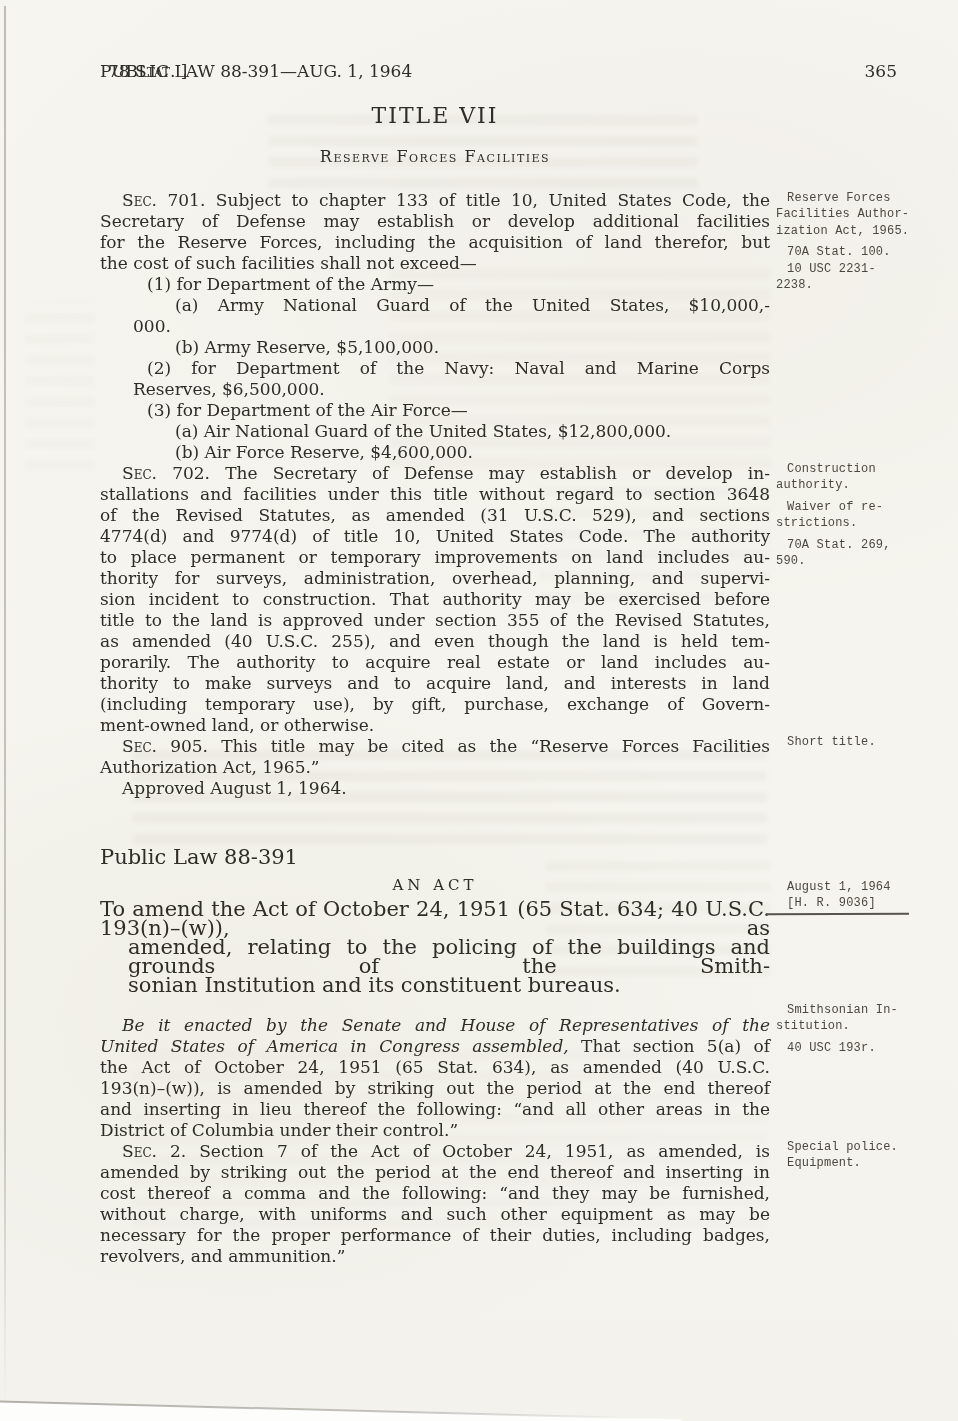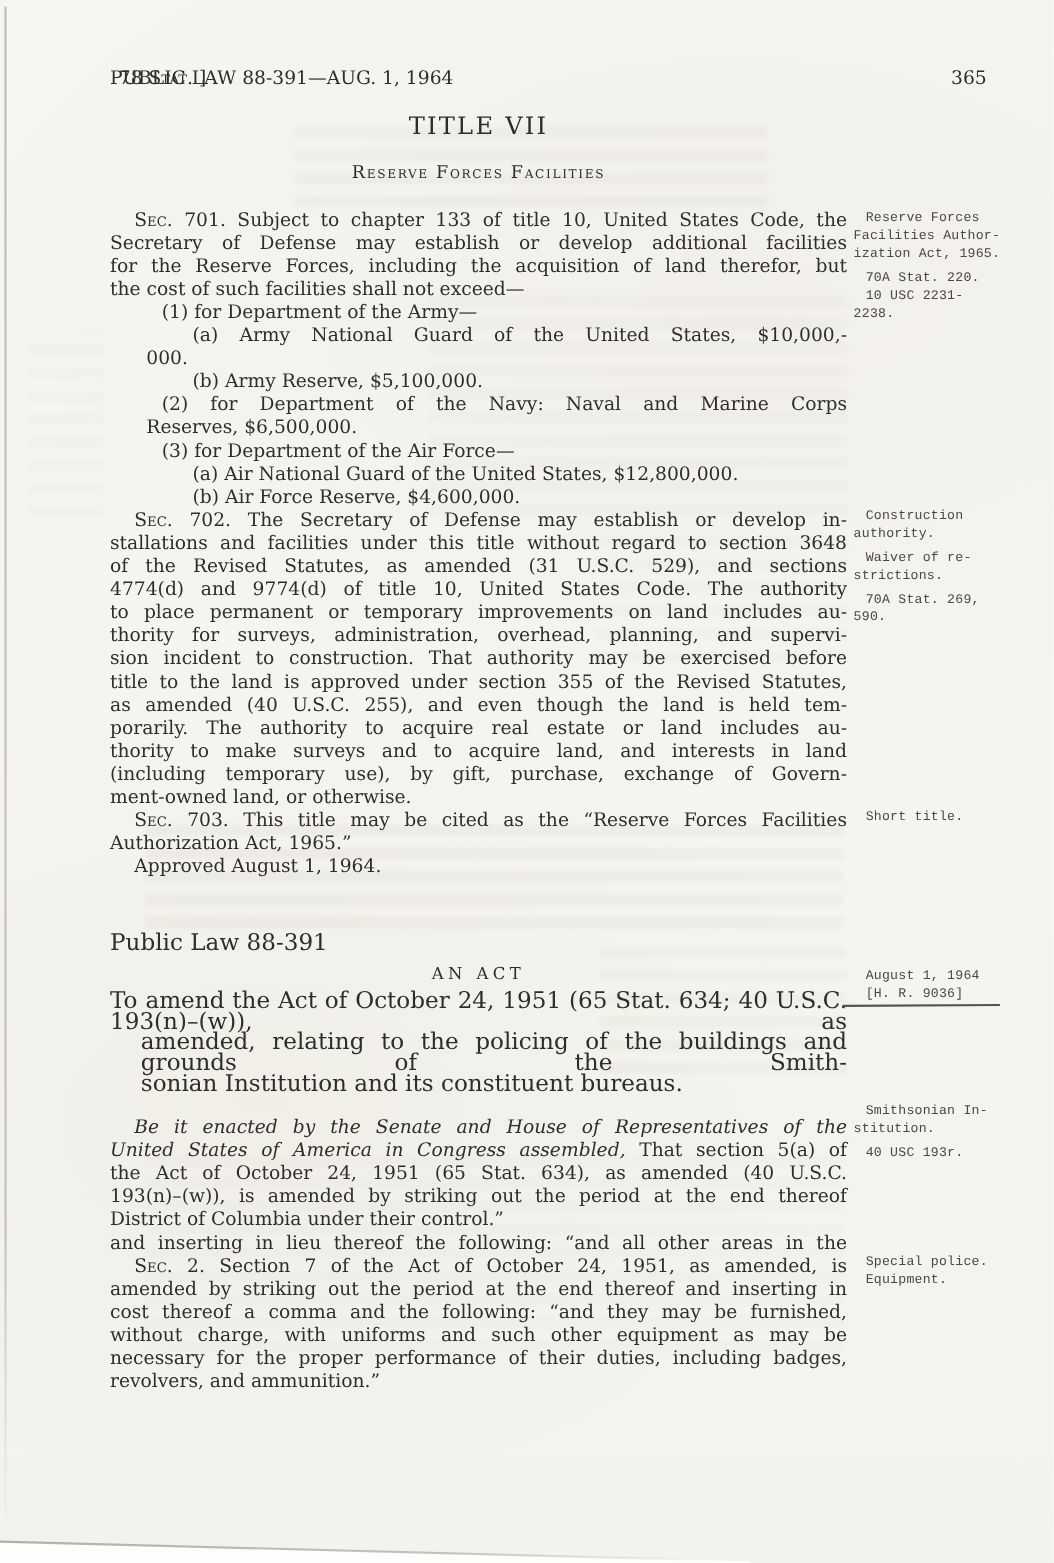--- a/index.html
+++ b/index.html
@@ -126,21 +126,21 @@
         <div class="ln j">thority for surveys, administration, overhead, planning, and supervi-</div>
         <div class="ln j">sion incident to construction.  That authority may be exercised before</div>
         <div class="ln j">title to the land is approved under section 355 of the Revised Statutes,</div>
         <div class="ln j">as amended (40 U.S.C. 255), and even though the land is held tem-</div>
         <div class="ln j">porarily.  The authority to acquire real estate or land includes au-</div>
         <div class="ln j">thority to make surveys and to acquire land, and interests in land</div>
         <div class="ln j">(including temporary use), by gift, purchase, exchange of Govern-</div>
         <div class="ln">ment-owned land, or otherwise.</div>
       </div>
     <div class="blk t-body" id="b-sec703">
-        <div class="ln p j"><span class="sc ">Sec.</span><span class=""> 703. This title may be cited as the “Reserve Forces Facilities</span></div>
+        <div class="ln p j"><span class="sc ">Sec.</span><span class=""> 905. This title may be cited as the “Reserve Forces Facilities</span></div>
         <div class="ln">Authorization Act, 1965.”</div>
       </div>
     <div class="blk t-body" id="b-approved">
         <div class="ln p">Approved August 1, 1964.</div>
       </div>
     <div class="blk t-pl" id="b-pl">
         <div class="ln">Public Law 88-391</div>
       </div>
     <div class="blk t-anact" id="b-anact">
         <div class="ln">AN ACT</div>
@@ -148,39 +148,39 @@
     <div class="blk t-pre" id="b-preamble">
         <div class="ln j">To amend the Act of October 24, 1951 (65 Stat. 634; 40 U.S.C. 193(n)–(w)), as</div>
         <div class="ln pm j">amended, relating to the policing of the buildings and grounds of the Smith-</div>
         <div class="ln pm">sonian Institution and its constituent bureaus.</div>
       </div>
     <div class="blk t-body" id="b-enacting">
         <div class="ln p j"><span class="it">Be it enacted by the Senate and House of Representatives of the</span></div>
         <div class="ln j"><span class="it">United States of America in Congress assembled,</span><span class=""> That section 5(a) of</span></div>
         <div class="ln j">the Act of October 24, 1951 (65 Stat. 634), as amended (40 U.S.C.</div>
         <div class="ln j">193(n)–(w)), is amended by striking out the period at the end thereof</div>
+        <div class="ln j">and inserting in lieu thereof the following: “and all other areas in the</div>
         <div class="ln">District of Columbia under their control.”</div>
-        <div class="ln j">and inserting in lieu thereof the following: “and all other areas in the</div>
       </div>
     <div class="blk t-body" id="b-sec2">
         <div class="ln p j"><span class="sc ">Sec.</span><span class=""> 2. Section 7 of the Act of October 24, 1951, as amended, is</span></div>
         <div class="ln j">amended by striking out the period at the end thereof and inserting in</div>
         <div class="ln j">cost thereof a comma and the following: “and they may be furnished,</div>
         <div class="ln j">without charge, with uniforms and such other equipment as may be</div>
         <div class="ln j">necessary for the proper performance of their duties, including badges,</div>
         <div class="ln">revolvers, and ammunition.”</div>
       </div>
   </div>
 
   <div id="margin-notes-root">
       <div class="mnote" id="m-reserve">
         <div class="ln mi">Reserve Forces</div>
         <div class="ln">Facilities Author-</div>
         <div class="ln">ization Act, 1965.</div>
-        <div class="ln mi g">70A Stat. 220.</div>
+        <div class="ln mi g">70A Stat. 100.</div>
         <div class="ln mi">10 USC 2231-</div>
         <div class="ln">2238.</div>
       </div>
       <div class="mnote" id="m-construction">
         <div class="ln mi">Construction</div>
         <div class="ln">authority.</div>
         <div class="ln mi g">Waiver of re-</div>
         <div class="ln">strictions.</div>
         <div class="ln mi g">70A Stat. 269,</div>
         <div class="ln">590.</div>

